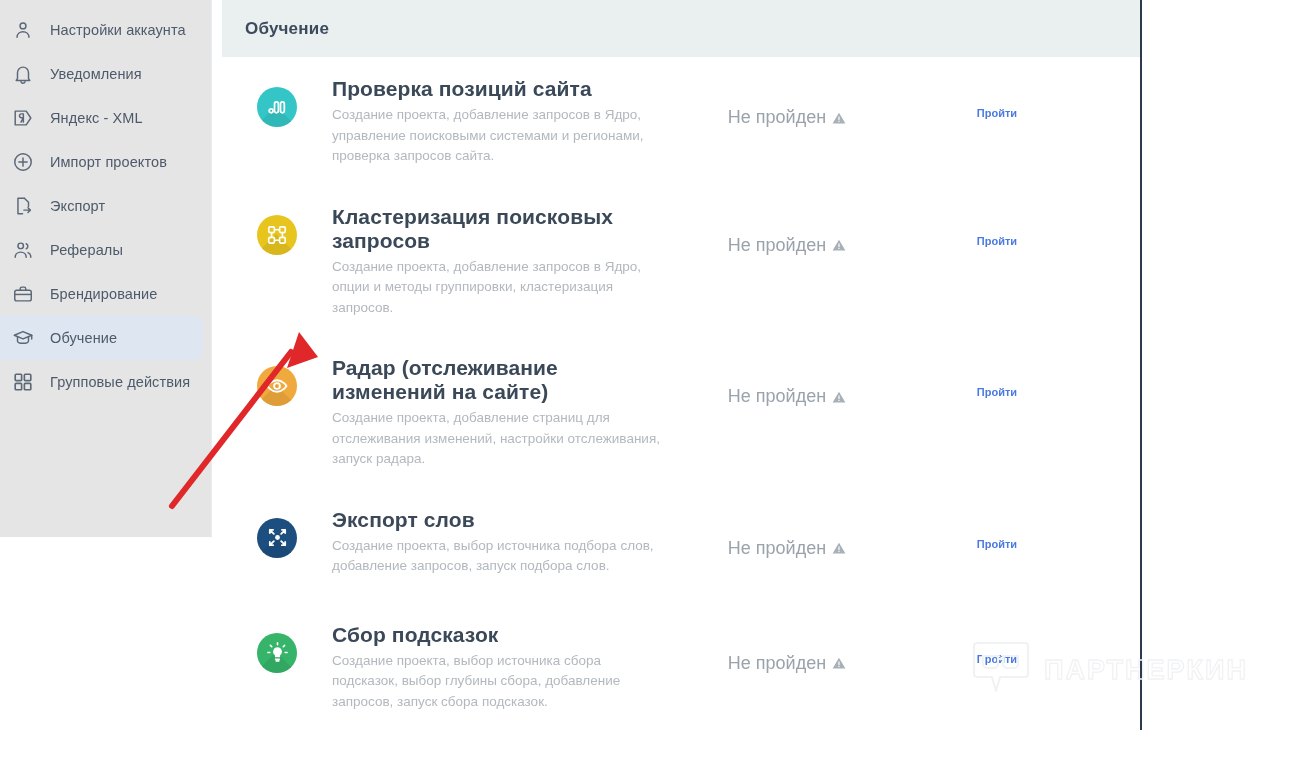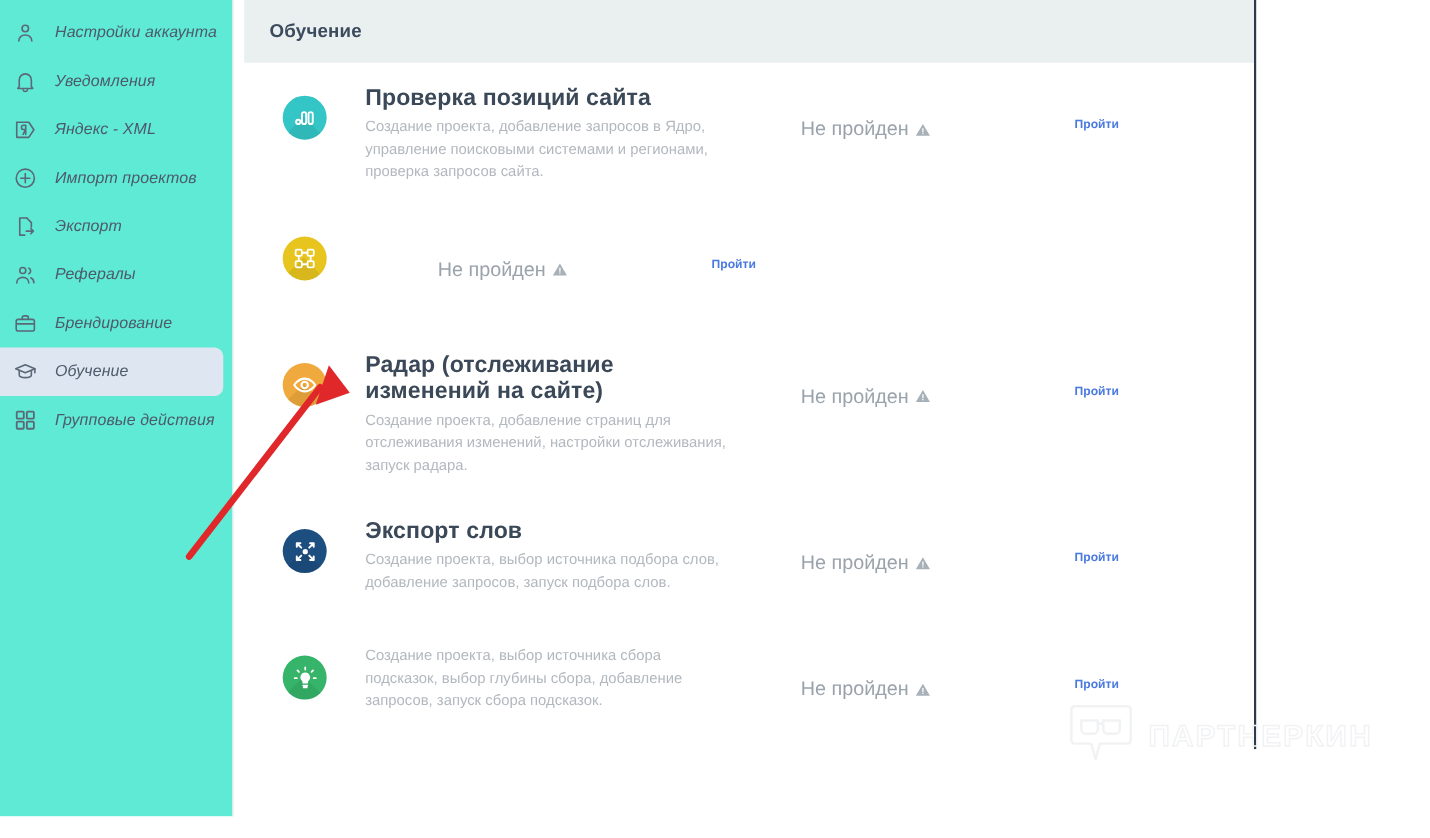--- a/index.html
+++ b/index.html
@@ -13,28 +13,27 @@
   .app {
     position: relative;
     width: 1300px; height: 762px;
     display: flex;
     background: #ffffff;
   }
 
   
   .sidebar {
     width: 212px;
-    height: 742px;
+    height: 537px;
     flex: 0 0 212px;
-    background: #5eead4;
+    background: #e5e5e5;
     border-right: 1px solid #e8ebf0;
     padding-top: 8px;
     position: relative;
     z-index: 2;
-    font-style: italic;
   }
   .nav-item {
     height: 44px;
     display: flex;
     align-items: center;
     gap: 14px;
     padding-left: 10px;
     margin: 0 8px 0 0;
     border-radius: 0 8px 8px 0;
     color: #4d5a6b;
@@ -318,20 +317,24 @@
               <div class="course-icon" style="background:#e8c51e">
                 <svg width="22" height="22" viewBox="0 0 24 24" fill="none" stroke="#ffffff" stroke-width="1.8" stroke-linecap="round">
                   <rect x="3" y="3.2" width="6.2" height="6.2" rx="1.4"></rect>
                   <rect x="14.8" y="3.2" width="6.2" height="6.2" rx="1.4"></rect>
                   <rect x="3" y="14.6" width="6.2" height="6.2" rx="1.4"></rect>
                   <rect x="14.8" y="14.6" width="6.2" height="6.2" rx="1.4"></rect>
                   <path d="M9.2 6.3h5.6M6.1 9.4v5.2M17.9 9.4v5.2M9.2 17.7h5.6"></path>
                 </svg>
               </div>
             </div>
+            <div class="course-text">
+              <div class="course-name">Кластеризация поисковых запросов</div>
+              <div class="course-desc">Создание проекта, добавление запросов в Ядро, опции и методы группировки, кластеризация запросов.</div>
+            </div>
             <div class="course-status">
               <span>Не пройден</span>
               <span>
                 <svg class="warn-ico" width="14" height="14" viewBox="0 0 24 24" fill="#a8b0b8">
                   <path d="M12 2.8 23 21.4H1L12 2.8Z"></path>
                   <path d="M11 9.4h2v6h-2zM11 16.6h2v2.1h-2z" fill="#ffffff"></path>
                 </svg>
               </span>
             </div>
             <div class="course-action">
@@ -397,20 +400,21 @@
             <div class="course-icon-wrap">
               <div class="course-icon" style="background:#35b46a">
                 <svg width="23" height="23" viewBox="0 0 24 24" fill="none" stroke="#ffffff" stroke-width="1.7" stroke-linecap="round">
                   <path d="M12 6.6a4.6 4.6 0 0 1 2.7 8.3v2.1h-5.4v-2.1A4.6 4.6 0 0 1 12 6.6Z" fill="#ffffff" stroke="none"></path>
                   <path d="M10 19h4M10.6 20.8h2.8"></path>
                   <path d="M12 1.9v2M4.6 4.6 6 6M19.4 4.6 18 6M2 12h2M20 12h2"></path>
                 </svg>
               </div>
             </div>
             <div class="course-text">
+              <div class="course-name">Сбор подсказок</div>
               <div class="course-desc">Создание проекта, выбор источника сбора подсказок, выбор глубины сбора, добавление запросов, запуск сбора подсказок.</div>
             </div>
             <div class="course-status">
               <span>Не пройден</span>
               <span>
                 <svg class="warn-ico" width="14" height="14" viewBox="0 0 24 24" fill="#a8b0b8">
                   <path d="M12 2.8 23 21.4H1L12 2.8Z"></path>
                   <path d="M11 9.4h2v6h-2zM11 16.6h2v2.1h-2z" fill="#ffffff"></path>
                 </svg>
               </span>

